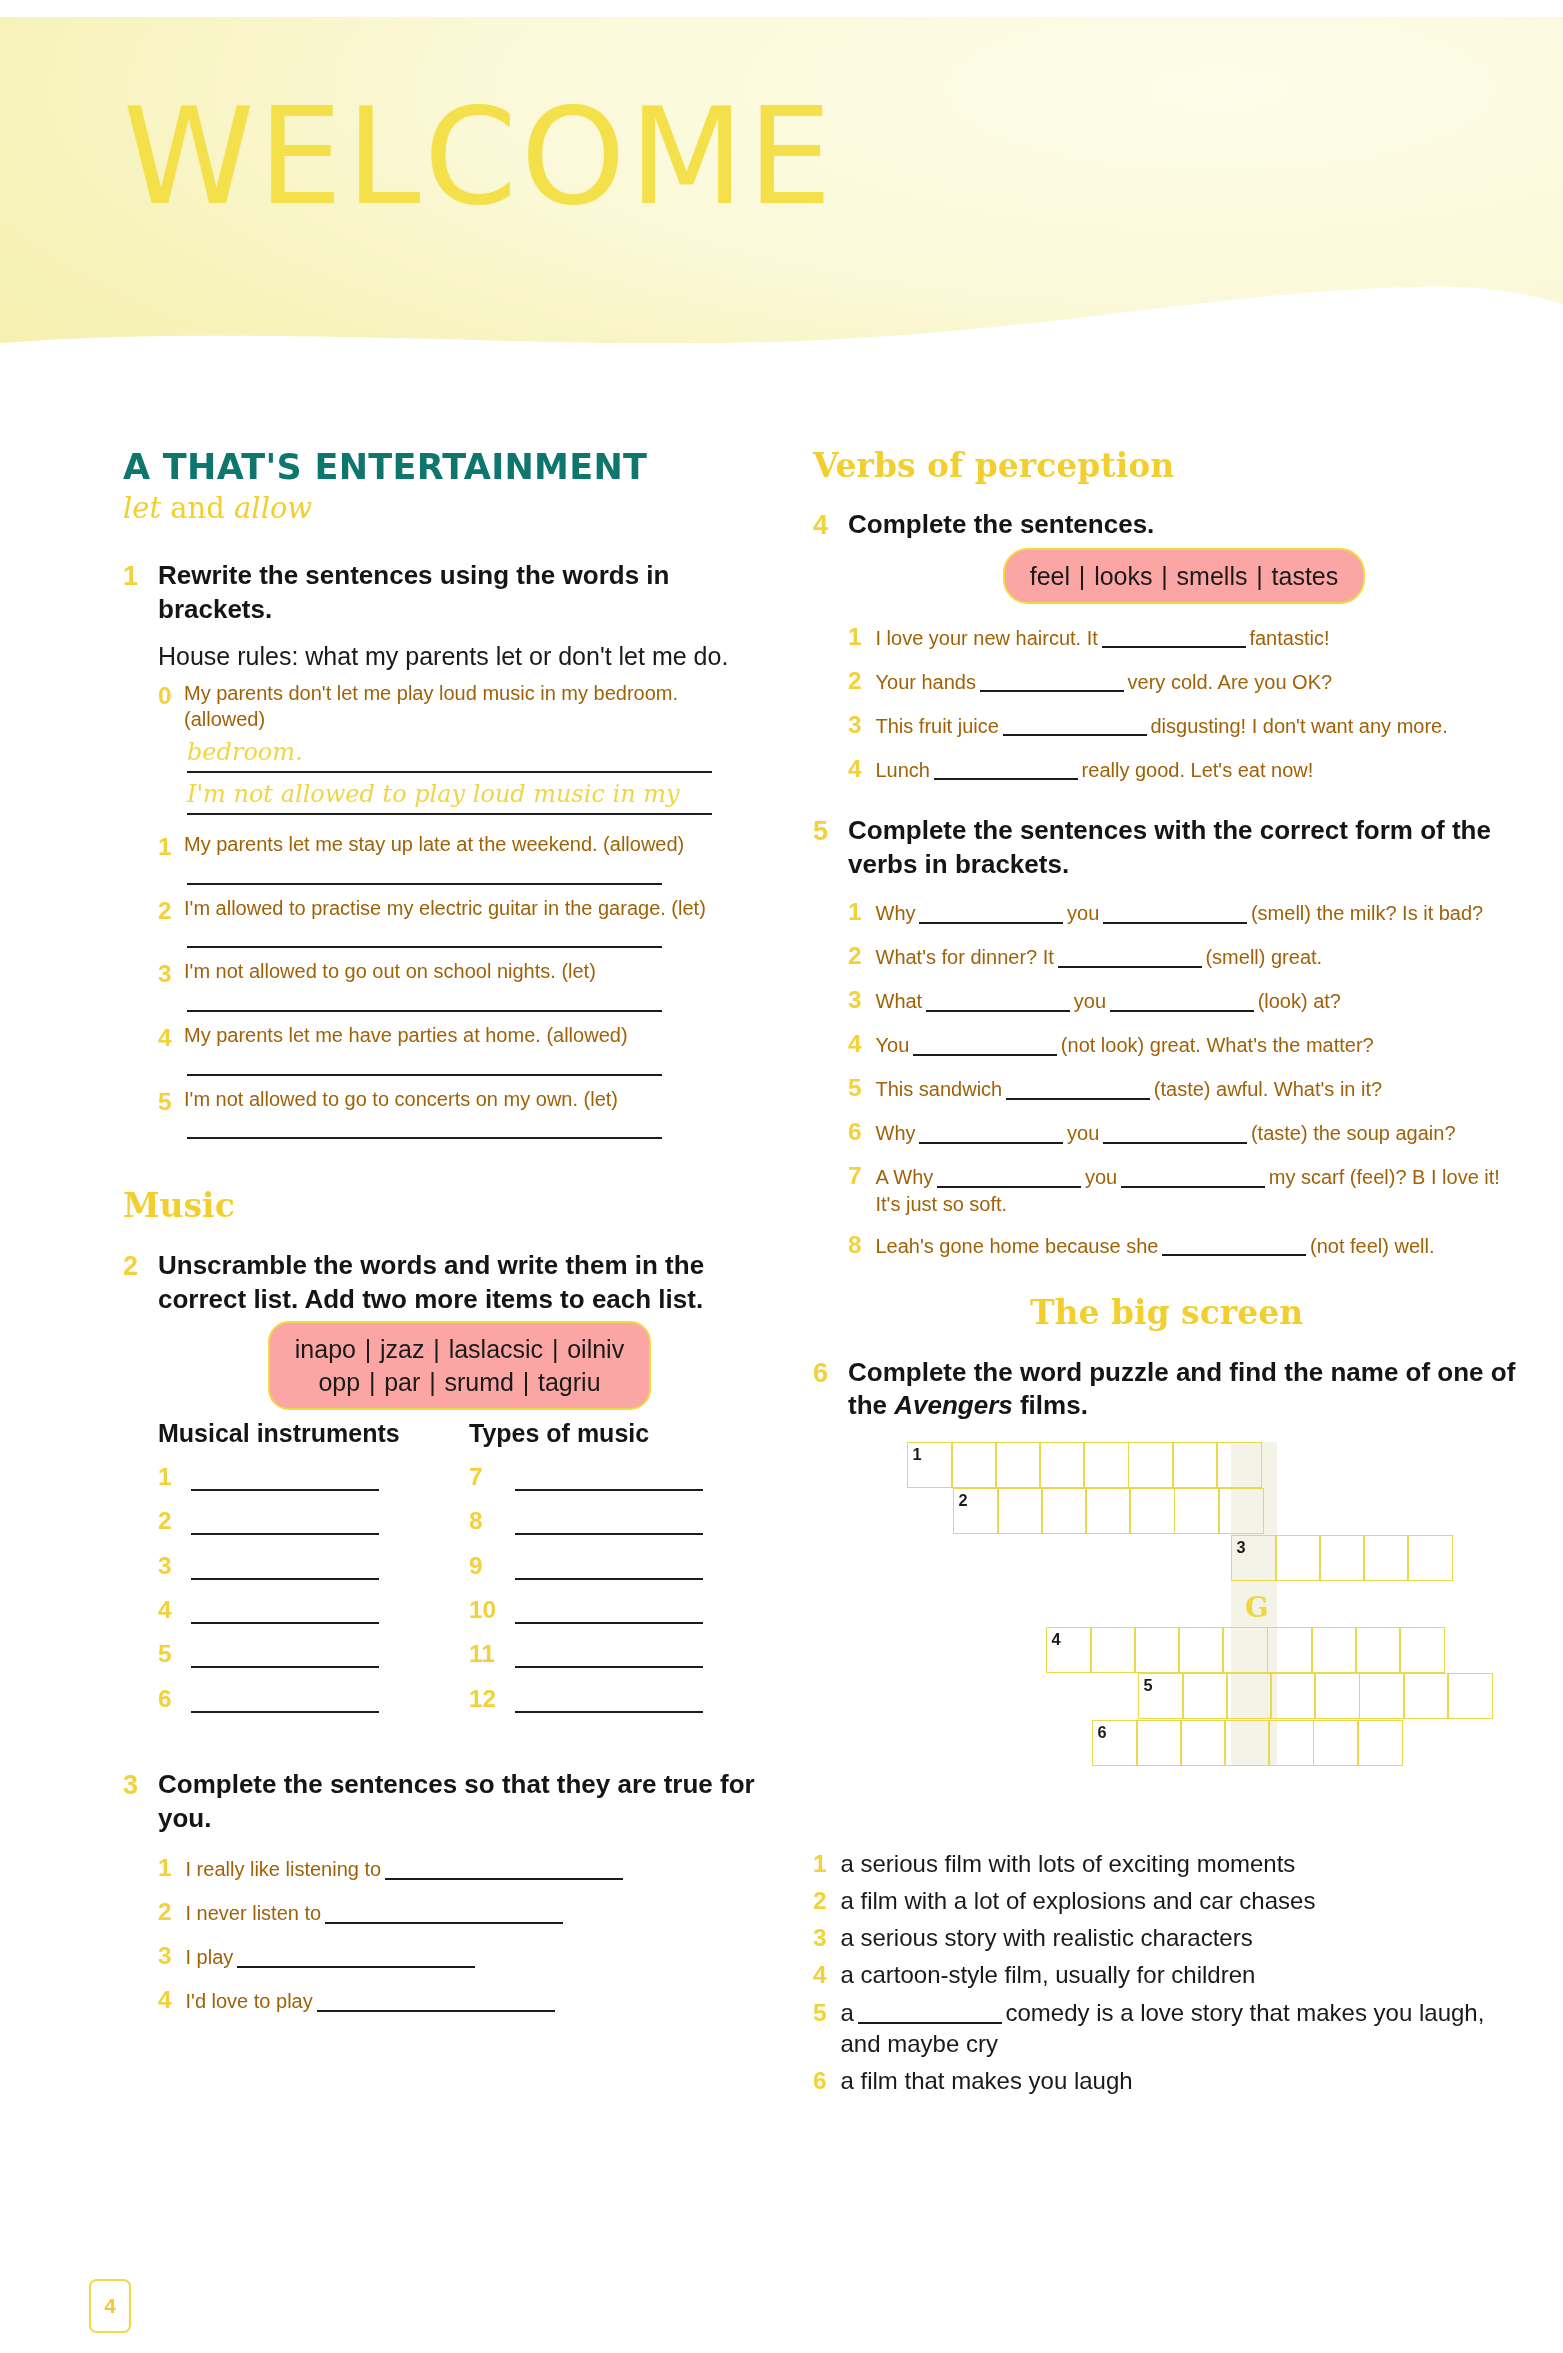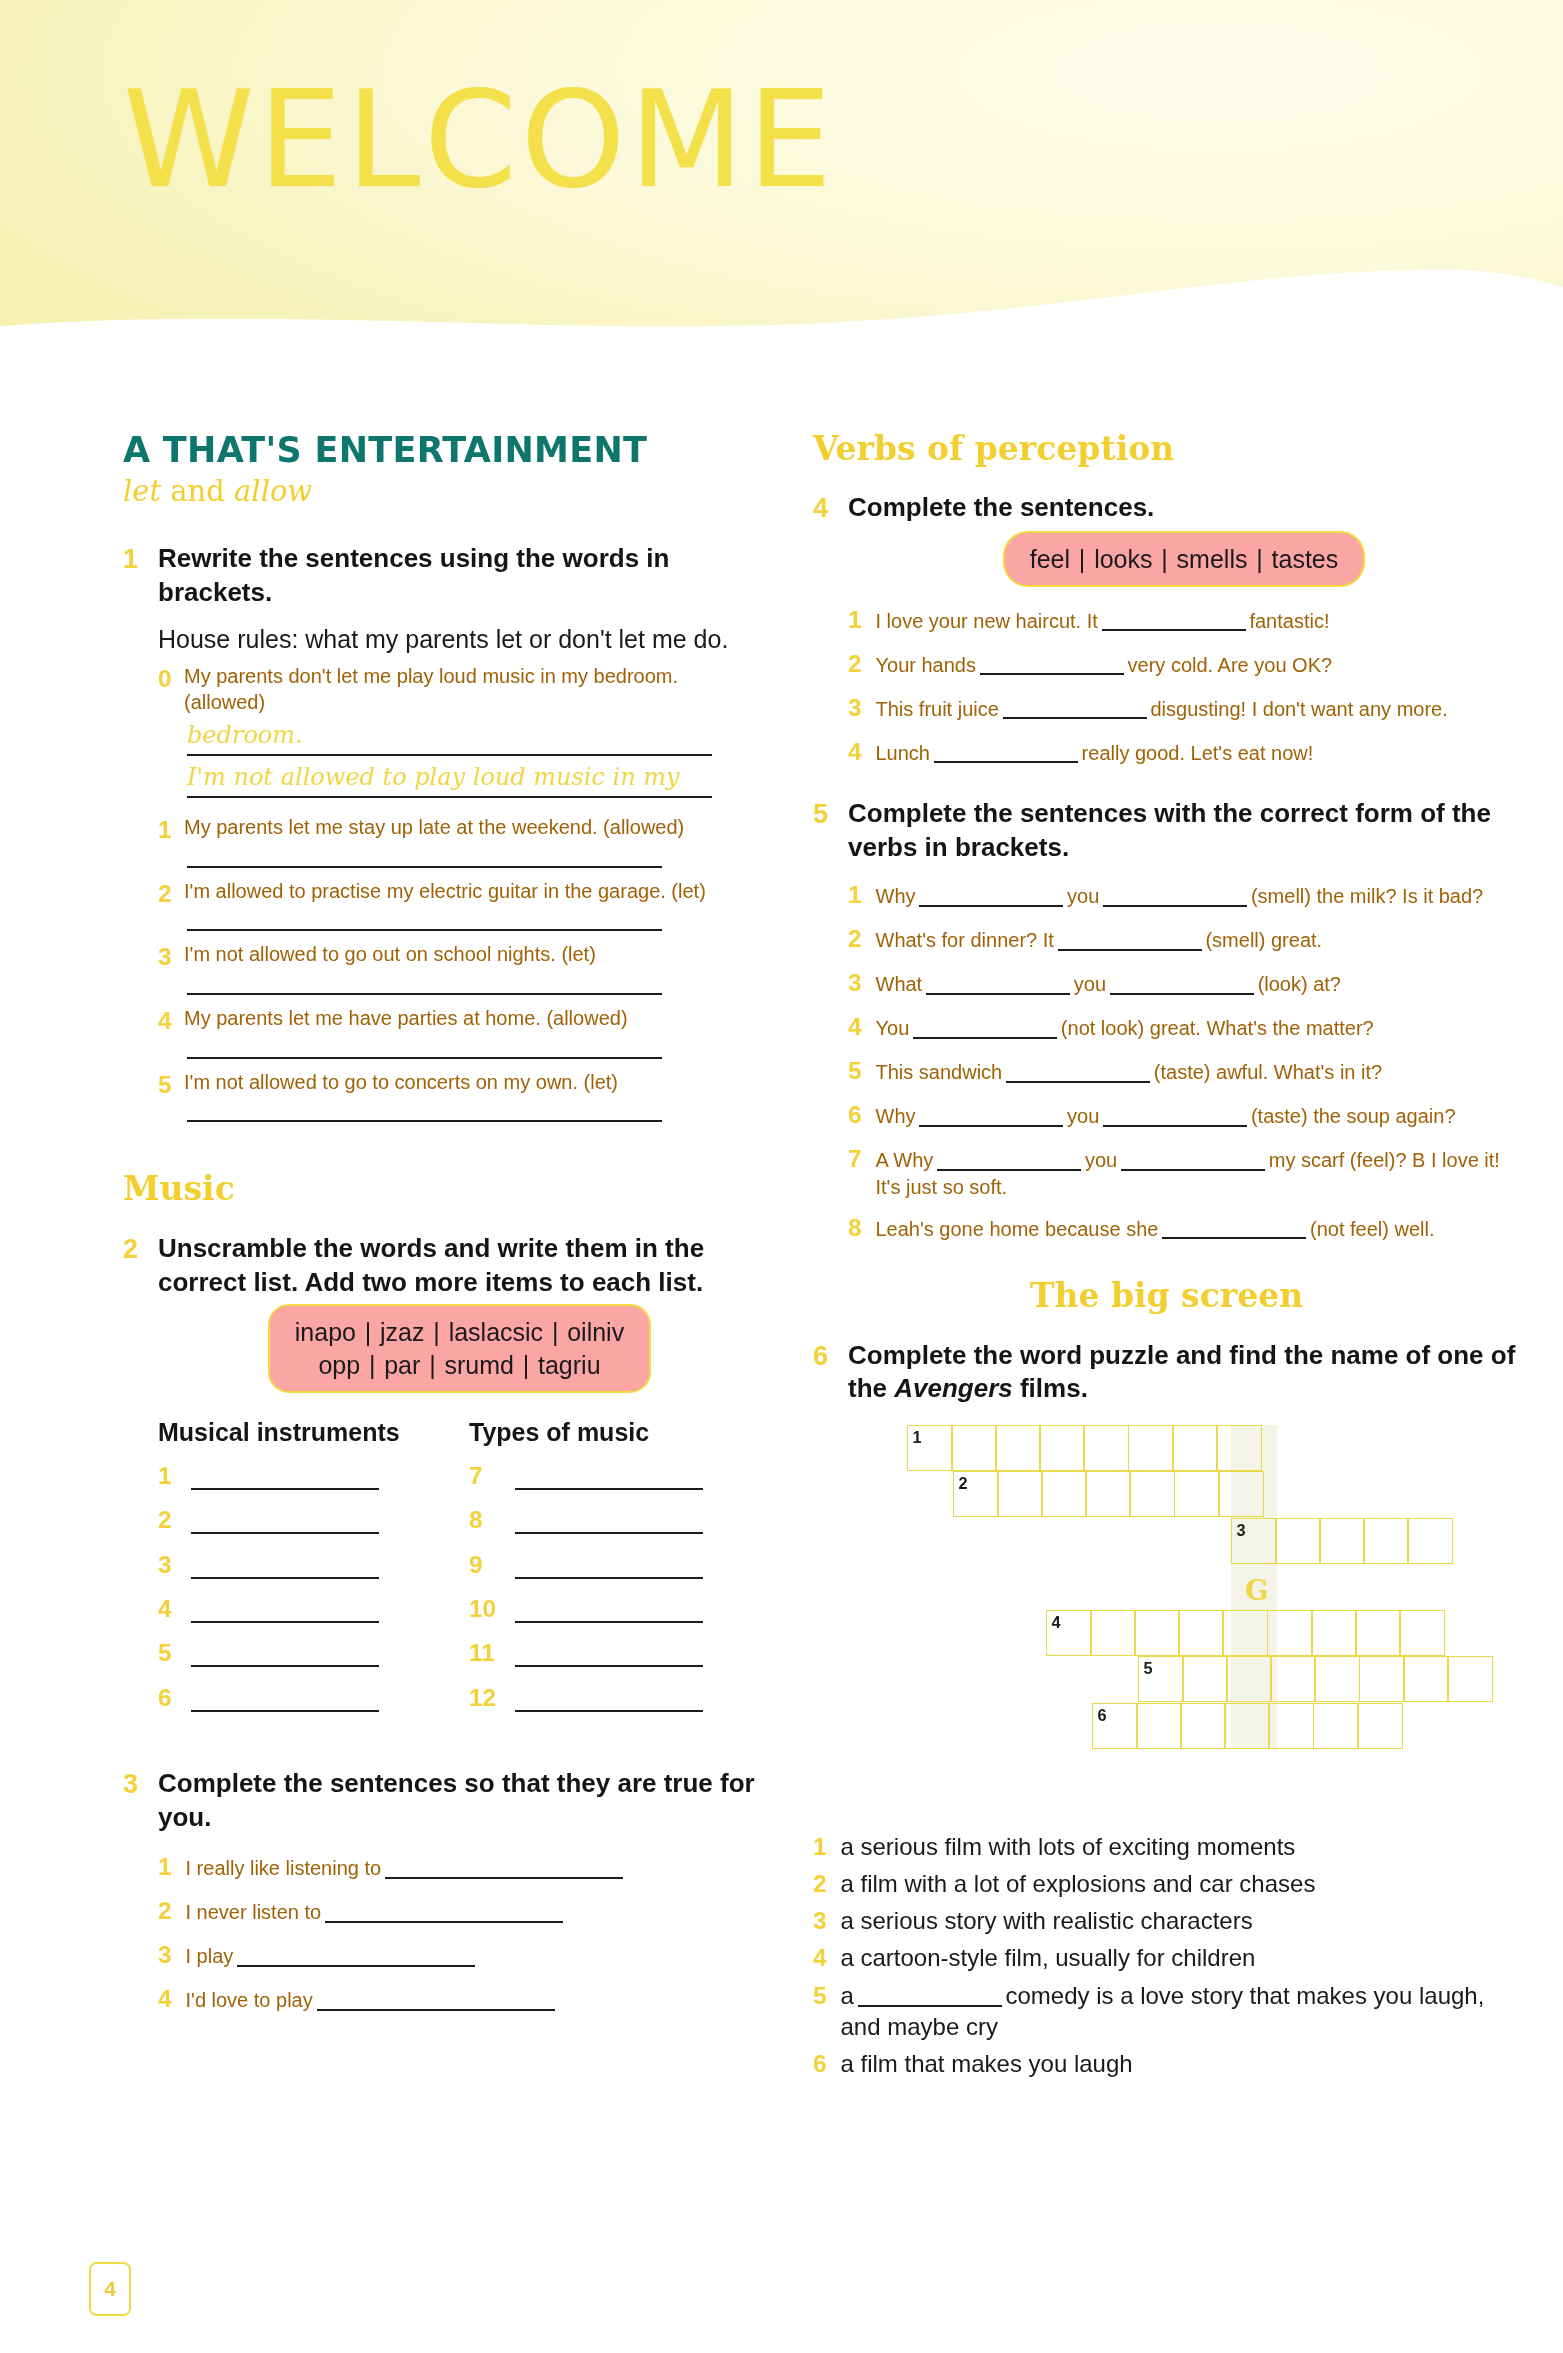--- a/index.html
+++ b/index.html
@@ -25,21 +25,21 @@
     position:absolute;left:123px;top:74px;
     font-size:133px;line-height:1;
     letter-spacing:3.8px;
     color:#f4e04a;
     font-weight:400;
     font-family:"DejaVu Sans", sans-serif;
     text-shadow:0 0 1.3px rgba(244,224,74,.35);
   }
 
   
-  .page{position:absolute;left:0;top:0;width:1563px;height:1808px;}
+  .page{position:absolute;left:0;top:17px;width:1563px;height:1808px;}
   .col{position:absolute;top:431px;}
   .col-left{left:123px;width:638px;}
   .col-right{left:813px;width:707px;}
 
   
   .sec-title{
     color:#0f766e;font-size:35px;font-weight:700;letter-spacing:0.3px;
     font-family:"DejaVu Sans", sans-serif;
     margin:0 0 5px 0;line-height:1.1;
   }
@@ -104,21 +104,21 @@
     display:inline-block;padding:10px 25px;background:#fca5a5;
     margin:5px 0 3.8px 0;
   }
   .wordbank .line{
     font-size:25px;color:#1a1a1a;line-height:1.30;white-space:nowrap;
   }
   .wordbank .sep{color:#1a1a1a;padding:0 8.8px;}
   .wb-center{text-align:center;}
 
   
-  .lists{display:flex;margin:21px 0 0 35px;gap:48px;}
+  .lists{display:flex;margin:5px 0 0 35px;gap:48px;}
   .list-col{width:263px;}
   .list-head{font-size:25px;font-weight:700;color:#151515;margin-bottom:15px;}
   .list-row{display:flex;align-items:flex-end;margin-bottom:16.3px;}
   .list-n{color:#f3d13a;font-size:24.4px;font-weight:700;flex:0 0 33px;}
   .list-n.w{flex:0 0 46px;}
   .list-line{flex:1;border-bottom:2.5px solid #1c1c1c;height:21px;max-width:188px;}
 
   
   .trow{display:flex;align-items:baseline;margin-bottom:11.3px;}
   .trow .item-n{flex:0 0 27.5px;}

